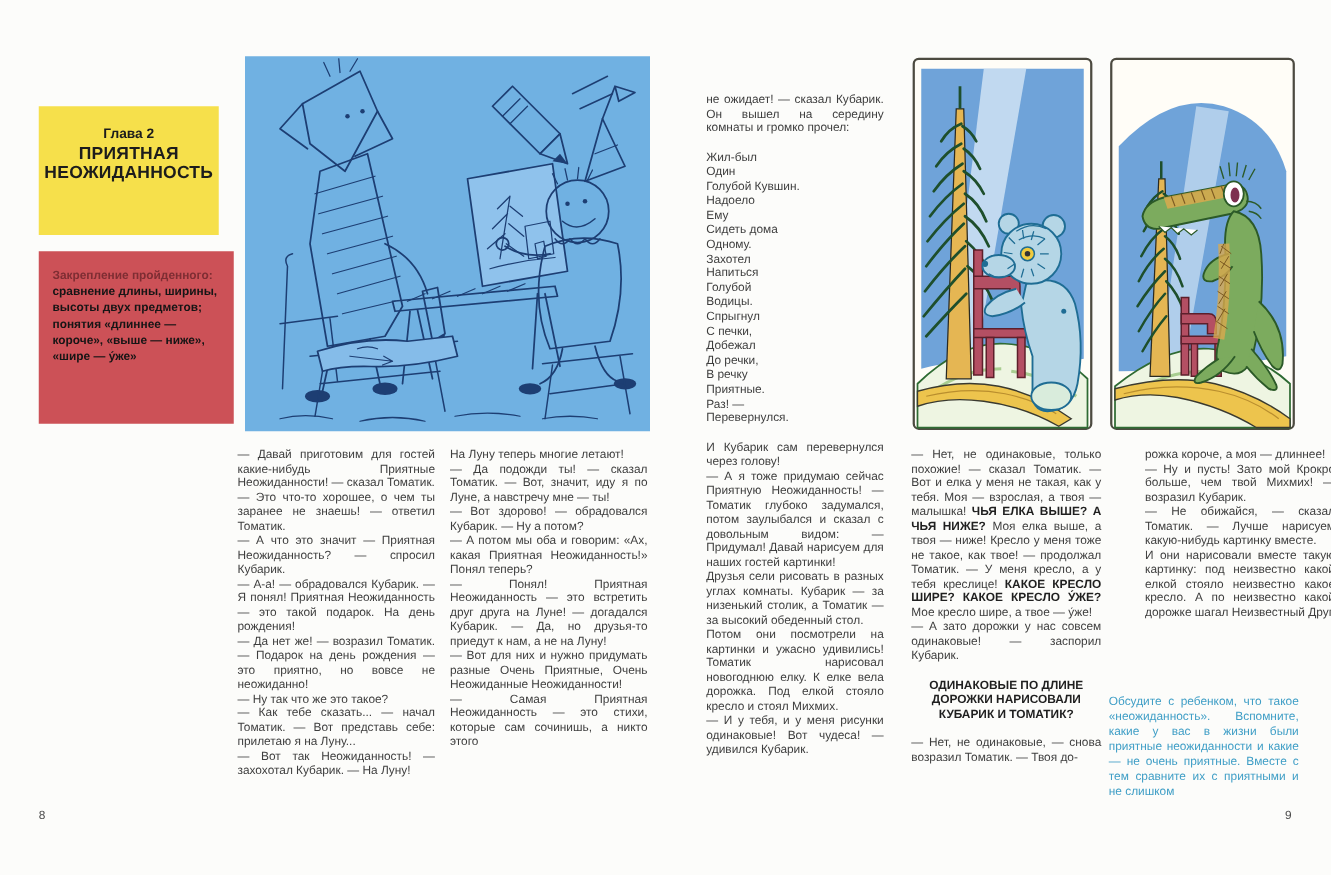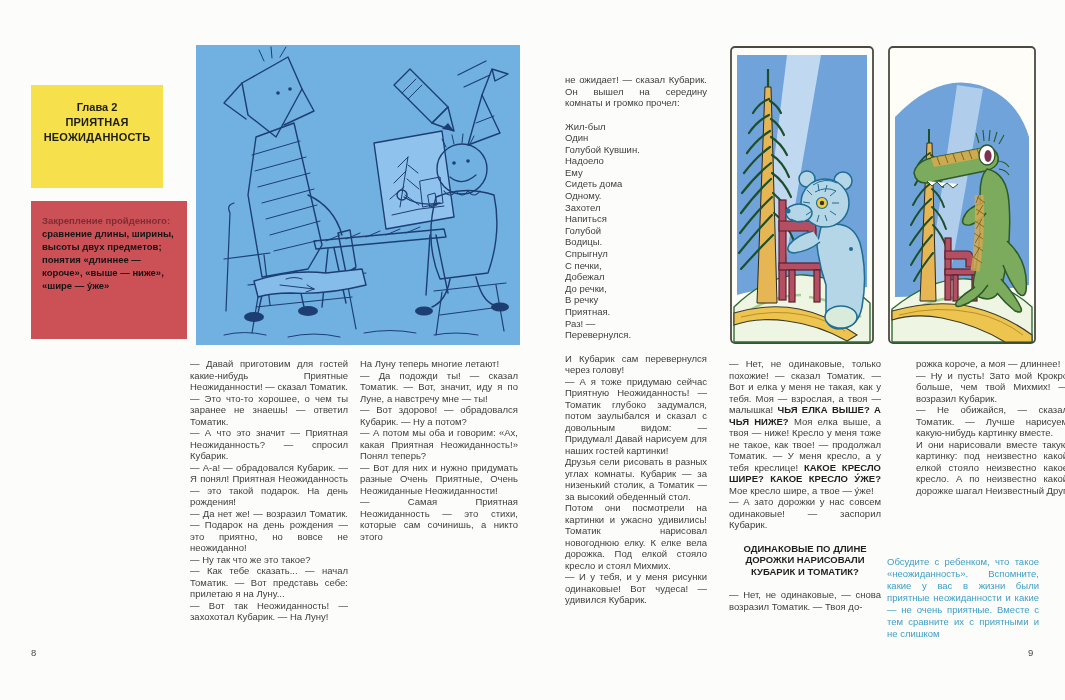--- a/index.html
+++ b/index.html
@@ -7,24 +7,24 @@
     --illustration-bg:#70b1e2; --advice-text:#3f9ec6; --ink:#3e3e3e;
   }
   *{box-sizing:border-box;}
   html,body{margin:0;padding:0;}
   body{
     width:1065px;height:700px;position:relative;overflow:hidden;
     background:#fcfcfa;font-family:"Liberation Sans",sans-serif;color:var(--ink);
   }
   .abs{position:absolute;}
   
-  #chapter-box{left:31px;top:85px;width:132px;height:103px;background:var(--chapter-bg);
+  #chapter-box{left:31px;top:85px;width:144px;height:103px;background:var(--chapter-bg);
     text-align:center;padding-top:15px;color:#1c1c1c;}
   #chapter-kicker{font-weight:bold;font-size:11px;line-height:15px;}
-  #chapter-title{font-weight:bold;font-size:11px;line-height:15px;letter-spacing:.2px;}
+  #chapter-title{font-weight:bold;font-size:14px;line-height:15px;letter-spacing:.2px;}
   #topic-box{left:31px;top:201px;width:156px;height:138px;background:var(--topic-bg);
     padding:13px 11px;font-size:9.5px;line-height:13px;}
   #topic-box .intro{color:var(--topic-intro);font-weight:bold;display:block;}
   #topic-box .body{color:#151515;font-weight:bold;}
   
   .col{position:absolute;}
   .para{margin:0;text-align:justify;font-size:9.5px;line-height:11.5px;color:var(--ink);}
   .para.left{text-align:center;}
   .para b{color:#1f1f1f;}
   .gap{height:12px;}
@@ -128,20 +128,21 @@
     <p class="para"><span>— Да нет же! — возразил Томатик. — Подарок на день рождения — это приятно, но вовсе не неожиданно!</span></p>
     <p class="para"><span>— Ну так что же это такое?</span></p>
     <p class="para"><span>— Как тебе сказать... — начал Томатик. — Вот представь себе: прилетаю я на Луну...</span></p>
     <p class="para"><span>— Вот так Неожиданность! — захохотал Кубарик. — На Луну!</span></p>
   </div>
 <div class="col" id="left-col-2">
     <p class="para"><span>На Луну теперь многие летают!</span></p>
     <p class="para"><span>— Да подожди ты! — сказал Томатик. — Вот, значит, иду я по Луне, а навстречу мне — ты!</span></p>
     <p class="para"><span>— Вот здорово! — обрадовался Кубарик. — Ну а потом?</span></p>
     <p class="para"><span>— А потом мы оба и говорим: «Ах, какая Приятная Неожиданность!» Понял теперь?</span></p>
+    <p class="para"><span>— Понял! Приятная Неожиданность — это встретить друг друга на Луне! — догадался Кубарик. — Да, но друзья-то приедут к нам, а не на Луну!</span></p>
     <p class="para"><span>— Вот для них и нужно придумать разные Очень Приятные, Очень Неожиданные Неожиданности!</span></p>
     <p class="para"><span>— Самая Приятная Неожиданность — это стихи, которые сам сочинишь, а никто этого</span></p>
   </div>
 
 <div class="abs page-num" id="page-num-left">8</div>
 
 <div class="col" id="right-col-1">
     <p class="para"><span>не ожидает! — сказал Кубарик. Он вышел на середину комнаты и громко прочел:</span></p>
     <div class="gap"></div>
     <div class="poem-line">Жил-был</div>
@@ -153,21 +154,21 @@
     <div class="poem-line">Одному.</div>
     <div class="poem-line">Захотел</div>
     <div class="poem-line">Напиться</div>
     <div class="poem-line">Голубой</div>
     <div class="poem-line">Водицы.</div>
     <div class="poem-line">Спрыгнул</div>
     <div class="poem-line">С печки,</div>
     <div class="poem-line">Добежал</div>
     <div class="poem-line">До речки,</div>
     <div class="poem-line">В речку</div>
-    <div class="poem-line">Приятная.</div>
+    <div class="poem-line">Приятные.</div>
     <div class="poem-line">Раз! —</div>
     <div class="poem-line">Перевернулся.</div>
     <div class="gap"></div>
     <p class="para"><span>И Кубарик сам перевернулся через голову!</span></p>
     <p class="para"><span>— А я тоже придумаю сейчас Приятную Неожиданность! — Томатик глубоко задумался, потом заулыбался и сказал с довольным видом: — Придумал! Давай нарисуем для наших гостей картинки!</span></p>
     <p class="para"><span>Друзья сели рисовать в разных углах комнаты. Кубарик — за низенький столик, а Томатик — за высокий обеденный стол.</span></p>
     <p class="para"><span>Потом они посмотрели на картинки и ужасно удивились! Томатик нарисовал новогоднюю елку. К елке вела дорожка. Под елкой стояло кресло и стоял Михмих.</span></p>
     <p class="para"><span>— И у тебя, и у меня рисунки одинаковые! Вот чудеса! — удивился Кубарик.</span></p>
   </div>
 

